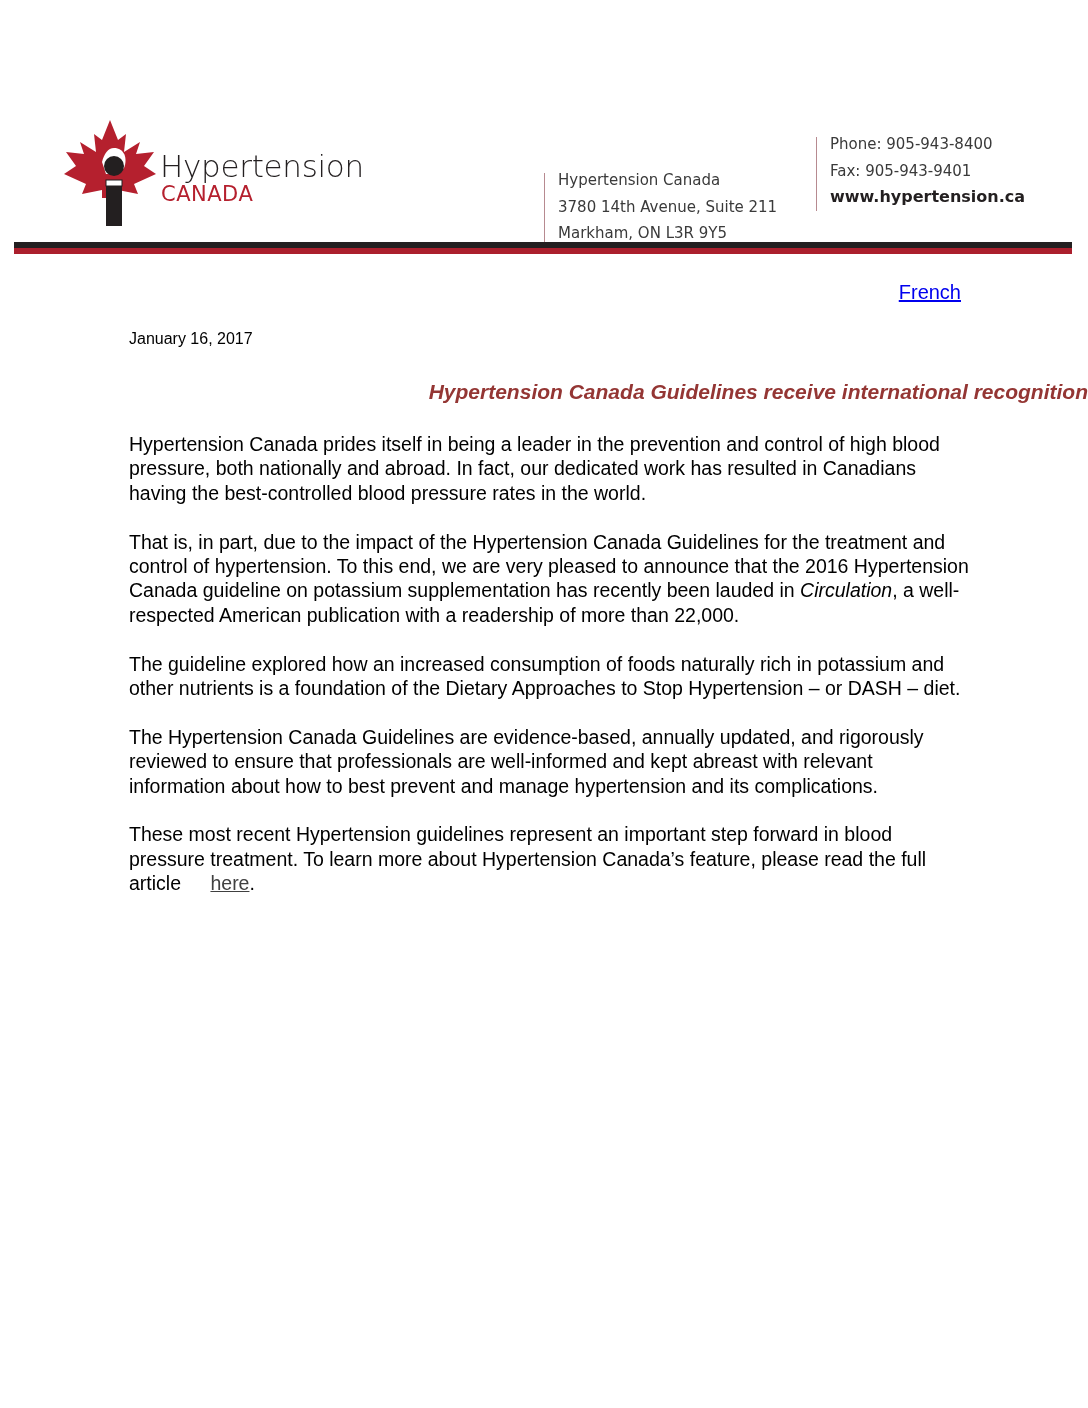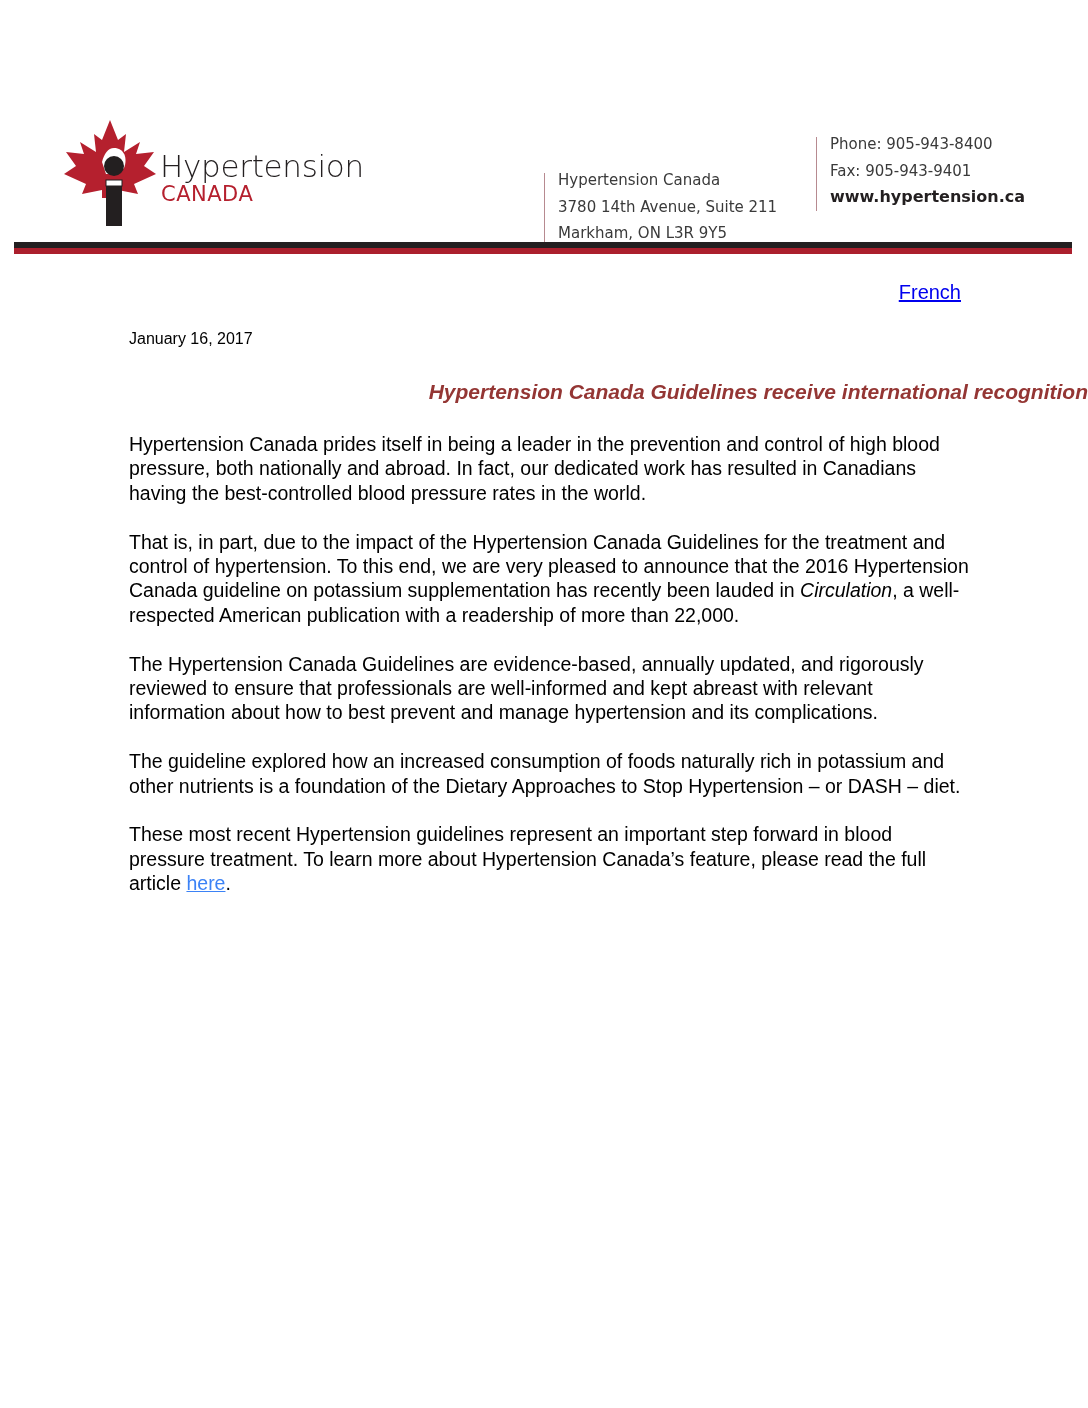--- a/index.html
+++ b/index.html
@@ -20,21 +20,21 @@
     .rule-red { position: absolute; left: 14px; top: 248px; width: 1058px; height: 6px; background: #ab1f2d; }
 
     .french { position: absolute; right: 127px; top: 281px; font-size: 20px; color: #0000ee; text-decoration: underline; }
 
     .date { position: absolute; left: 129px; top: 330px; font-size: 16px; }
 
     .headline { position: absolute; left: 0; width: 1088px; top: 380px; text-align: right; font-size: 21px; font-weight: bold; font-style: italic; color: #943634; }
 
     .body-text { position: absolute; left: 129px; top: 432px; width: 840px; font-size: 19.5px; line-height: 24.4px; }
     .body-text p { margin: 0 0 24.4px 0; }
-    .body-text a { color: #3b82f6; text-decoration: underline; }
+    .body-text a { color: #404040; text-decoration: underline; margin-left: 24px; }
   </style>
 </head>
 <body>
 
 <div class="logo">
   <svg width="96" height="110" viewBox="0 0 96 110">
     <path d="M48 2 L56 22 L64 16 L62 34 L78 24 L74 36 L92 34 L82 48 L94 56 L72 66 L76 76 L56 72 L56 80 L40 80 L40 72 L20 76 L24 66 L2 56 L14 48 L4 34 L22 36 L18 24 L34 34 L32 16 L40 22 Z" fill="#b5202e"></path>
     <path d="M52 30 C62 30 66 40 62 50 L56 56 L44 56 L40 44 C42 36 46 30 52 30 Z" fill="#ffffff"></path>
     <circle cx="52" cy="48" r="10" fill="#231f20"></circle>
     <rect x="44" y="62" width="16" height="6" fill="#ffffff" stroke="#231f20" stroke-width="1"></rect>
@@ -63,16 +63,16 @@
 
 <a class="french">French</a>
 
 <div class="date">January 16, 2017</div>
 
 <div class="headline">Hypertension Canada Guidelines receive international recognition</div>
 
 <div class="body-text">
   <p>Hypertension Canada prides itself in being a leader in the prevention and control of high blood pressure, both nationally and abroad. In fact, our dedicated work has resulted in Canadians having the best-controlled blood pressure rates in the world.</p>
   <p><span>That is, in part, due to the impact of the Hypertension Canada Guidelines for the treatment and control of hypertension. To this end, we are very pleased to announce that the 2016 Hypertension Canada guideline on potassium supplementation has recently been lauded in </span><i>Circulation</i><span>, a well-respected American publication with a readership of more than 22,000.</span></p>
+  <p>The guideline explored how an increased consumption of foods naturally rich in potassium and other nutrients is a foundation of the Dietary Approaches to Stop Hypertension – or DASH – diet.</p>
   <p>The Hypertension Canada Guidelines are evidence-based, annually updated, and rigorously reviewed to ensure that professionals are well-informed and kept abreast with relevant information about how to best prevent and manage hypertension and its complications.</p>
-  <p>The guideline explored how an increased consumption of foods naturally rich in potassium and other nutrients is a foundation of the Dietary Approaches to Stop Hypertension – or DASH – diet.</p>
   <p><span>These most recent Hypertension guidelines represent an important step forward in blood pressure treatment. To learn more about Hypertension Canada’s feature, please read the full article </span><a>here</a><span>.</span></p>
 </div>
 
 </body></html>

